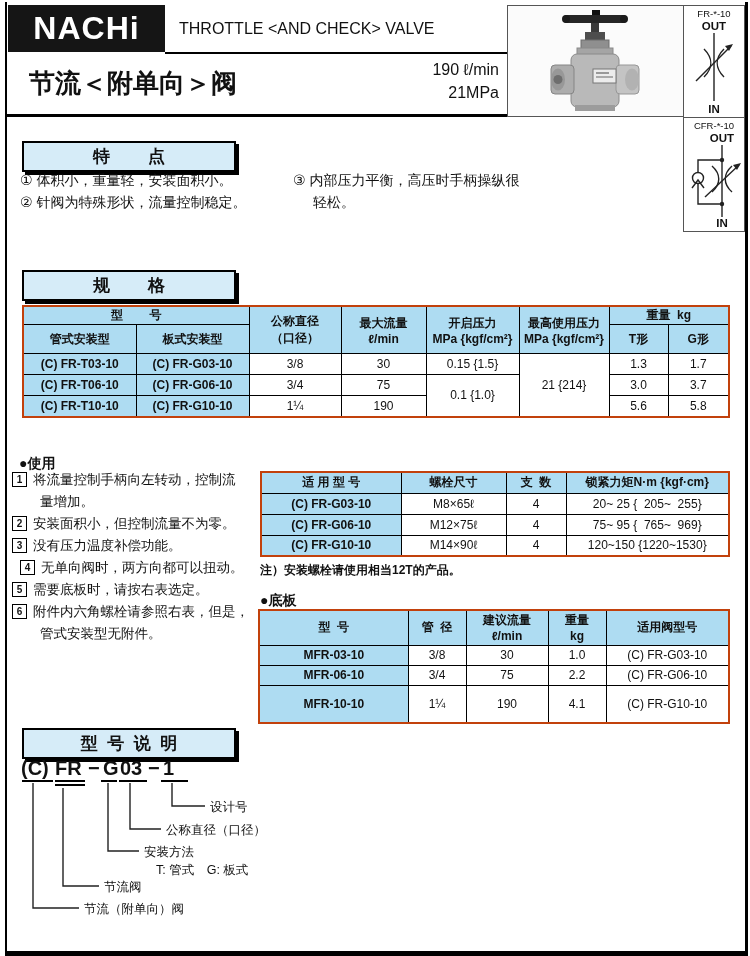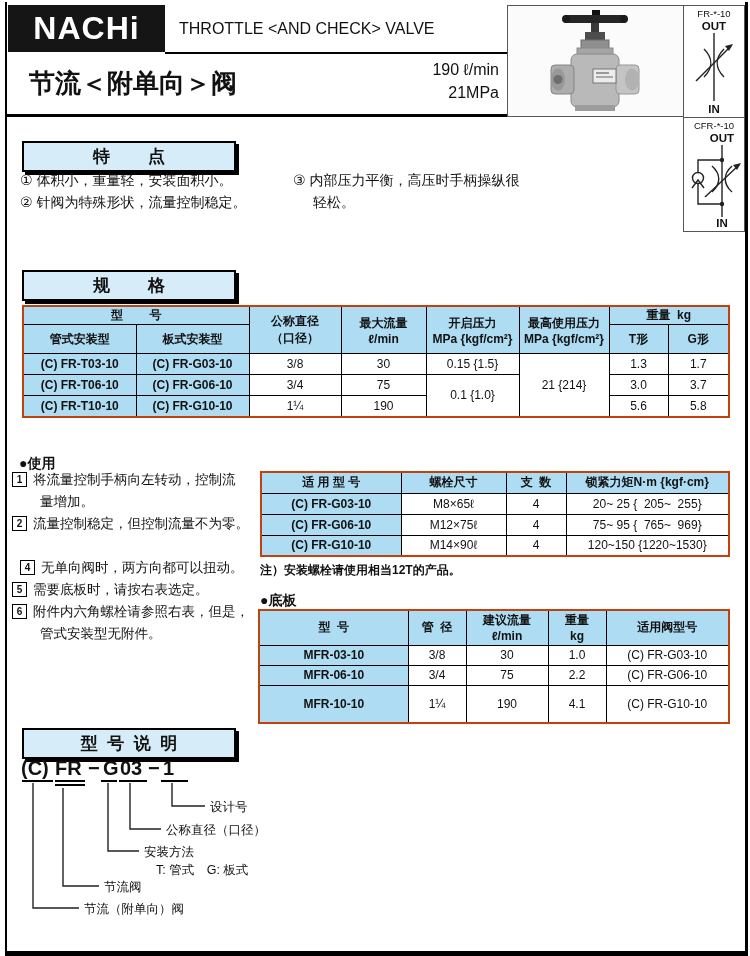--- a/index.html
+++ b/index.html
@@ -186,21 +186,23 @@
       <td>5.8</td>
     </tr>
   </tbody>
     </table>
 
   <div class="abs blab" style="left:19px;top:455px;">●使用</div>
   <div class="uline" style="left:12px;top:471px;">
     <span class="nbox">1</span><span>将流量控制手柄向左转动，控制流</span></div>
   <div class="uline" style="left:40px;top:493px;">量增加。</div>
   <div class="uline" style="left:12px;top:515px;">
-    <span class="nbox">2</span><span>流量控制稳定，但控制流量不为零。</span></div>
+    <span class="nbox">2</span><span>安装面积小，但控制流量不为零。</span></div>
+  <div class="uline" style="left:12px;top:537px;">
+    <span class="nbox">3</span><span>没有压力温度补偿功能。</span></div>
   <div class="uline" style="left:20px;top:559px;">
     <span class="nbox">4</span><span>无单向阀时，两方向都可以扭动。</span></div>
   <div class="uline" style="left:12px;top:581px;">
     <span class="nbox">5</span><span>需要底板时，请按右表选定。</span></div>
   <div class="uline" style="left:12px;top:603px;">
     <span class="nbox">6</span><span>附件内六角螺栓请参照右表，但是，</span></div>
   <div class="uline" style="left:40px;top:625px;">管式安装型无附件。</div>
 
   <table class="dt abs" style="left:260px;top:471px;width:468px;">
     <colgroup>

